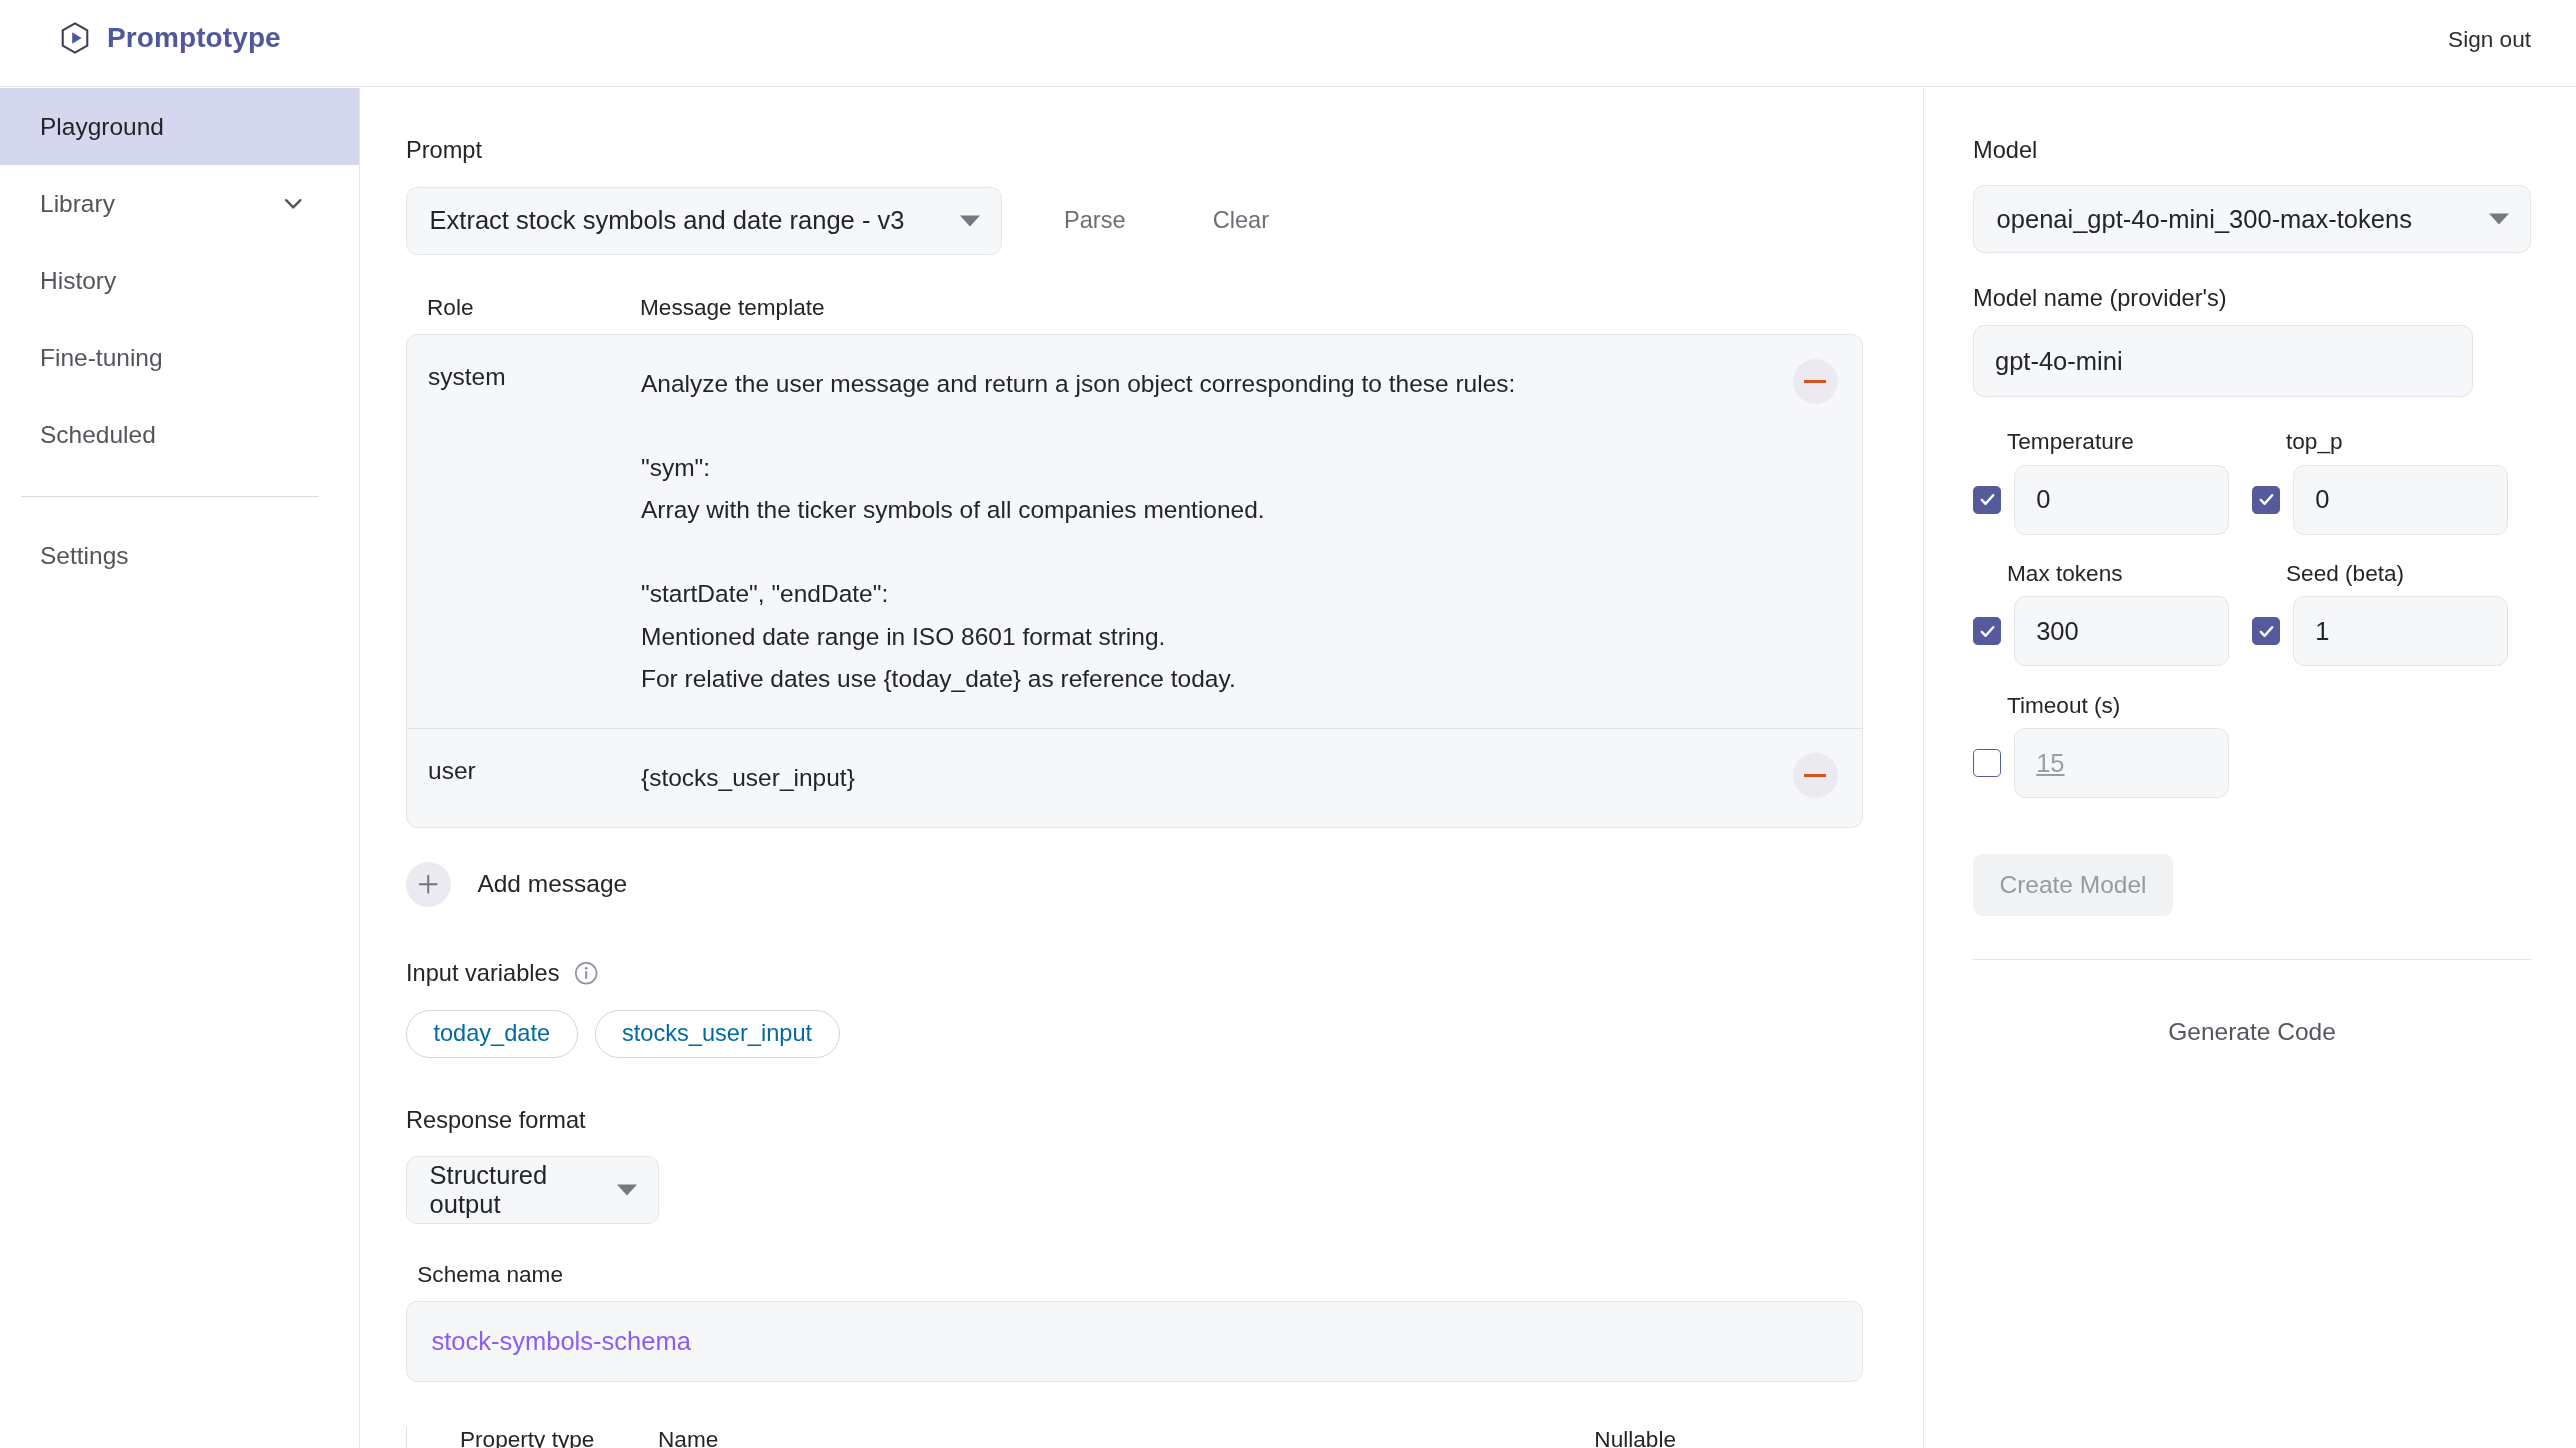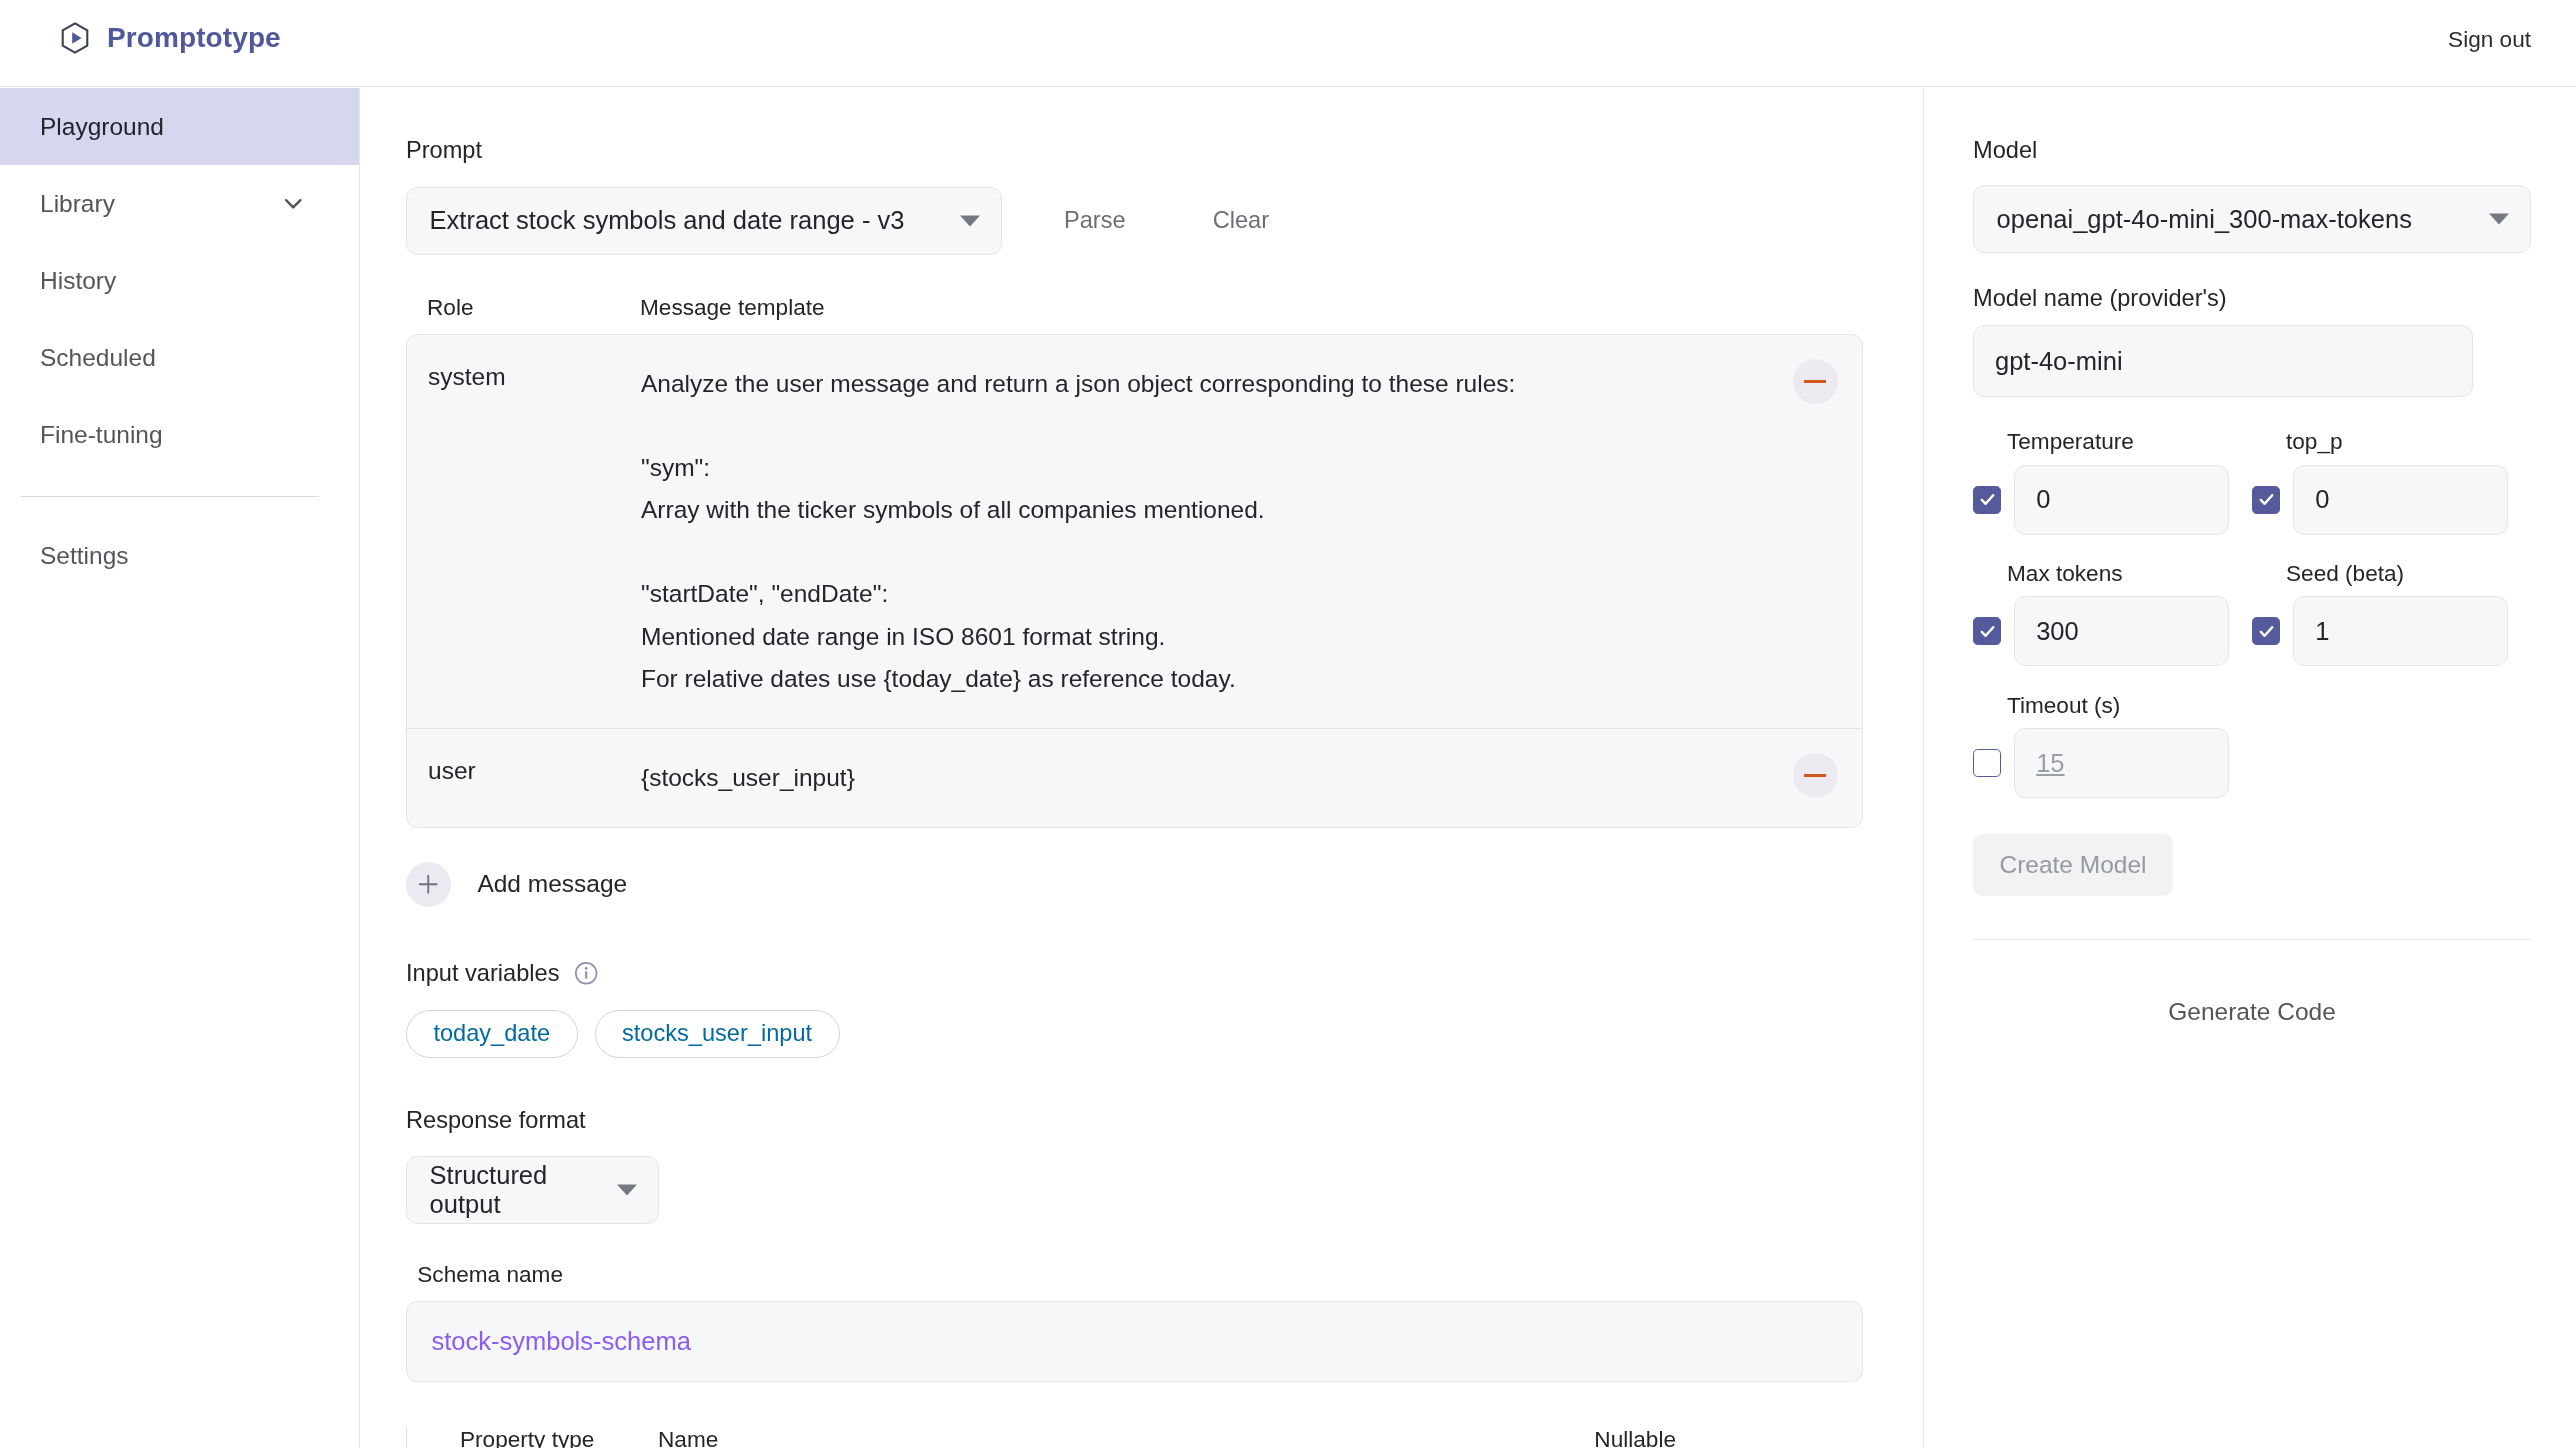--- a/index.html
+++ b/index.html
@@ -162,21 +162,21 @@
   .cb svg { display: block; }
   .param-input {
     width: 215px; height: 70px; background: #f6f7f9; border: 0.9px solid #e3e5e8;
     border-radius: 11.3px; font-size: 25.5px; color: #232529;
     display: flex; align-items: center; padding: 0 21px;
   }
   .param-input.placeholder { color: #9a9da3; text-decoration: underline; }
   .param-row-spacer { height: 26.4px; }
 
   .create-btn {
-    margin-top: 36px; margin-left: 0; width: 200px; height: 62px;
+    margin-top: 56px; margin-left: 0; width: 200px; height: 62px;
     background: #f1f2f4; border-radius: 9.4px; color: #96999f; font-size: 24.5px;
     display: flex; align-items: center; justify-content: center; cursor: default;
   }
   .rp-divider { width: 558px; height: 0.9px; background: #e3e4e8; margin-top: 43px; }
   .gen-code {
     text-align: center; width: 558px; margin-top: 58px;
     font-size: 24.5px; color: #52555b; cursor: pointer;
   }
 </style>
 </head>
@@ -204,24 +204,24 @@
     <span>
       <svg class="nav-chevron" viewBox="0 0 24 24" fill="none" stroke="#52555b" stroke-width="2.4" stroke-linecap="round" stroke-linejoin="round">
           <polyline points="5,9 12,16 19,9"></polyline>
         </svg>
     </span>
   </div>
   <div class="nav-item">
     <span>History</span>
   </div>
   <div class="nav-item">
+    <span>Fine-tuning</span>
+  </div>
+  <div class="nav-item">
     <span>Scheduled</span>
-  </div>
-  <div class="nav-item">
-    <span>Fine-tuning</span>
   </div>
   <div class="nav-sep"></div>
   <div class="nav-item">
     <span>Settings</span>
   </div>
   <div class="talk">Talk to us</div>
 </div>
 
 <div class="main">
 

